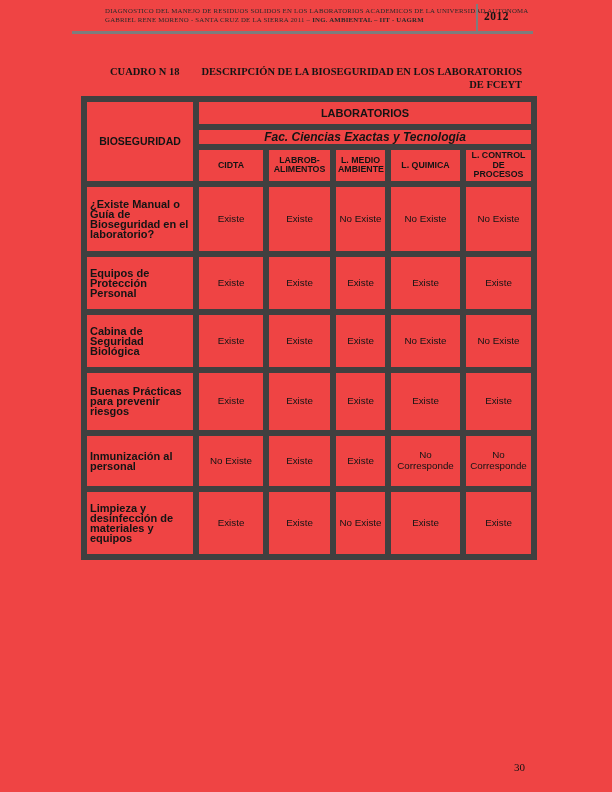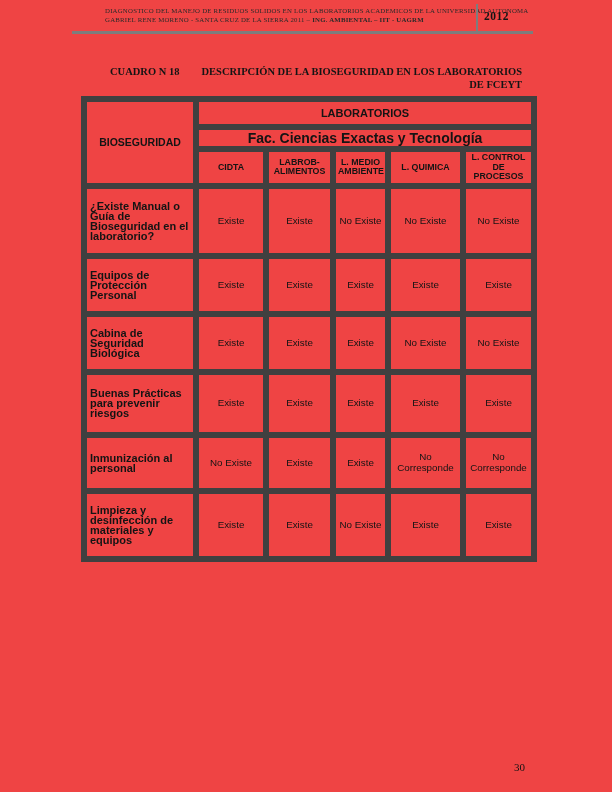--- a/index.html
+++ b/index.html
@@ -50,21 +50,21 @@
     position: absolute; left: 81px; top: 96px;
     width: 450px; border-collapse: collapse; table-layout: fixed;
     font-family: "Liberation Sans", sans-serif;
   }
   .biotable th, .biotable td {
     border: 6px solid #404040; padding: 0; vertical-align: middle;
     overflow: hidden;
   }
   .biotable th.corner   { font-size: 10.5px; font-weight: bold; text-align: center; }
   .biotable th.group    { font-size: 11px;   font-weight: bold; text-align: center; height: 22px; }
-  .biotable th.subgroup { font-size: 14px;  font-weight: bold; text-align: center; height: 13px; }
+  .biotable th.subgroup { font-size: 12px;  font-weight: bold; text-align: center; height: 13px; font-style: italic; }
   .biotable tr.colnames th {
     font-size: 8.8px; font-weight: bold; line-height: 9.6px;
     text-align: center; height: 20px; padding: 1px 2px; margin-top: 23px;
   }
   .biotable td.label {
     font-size: 11px; font-weight: bold; line-height: 10px;
     text-align: left; padding: 11px 3px;
   }
   .biotable td.val {
     font-size: 9.8px; line-height: 10.5px;

